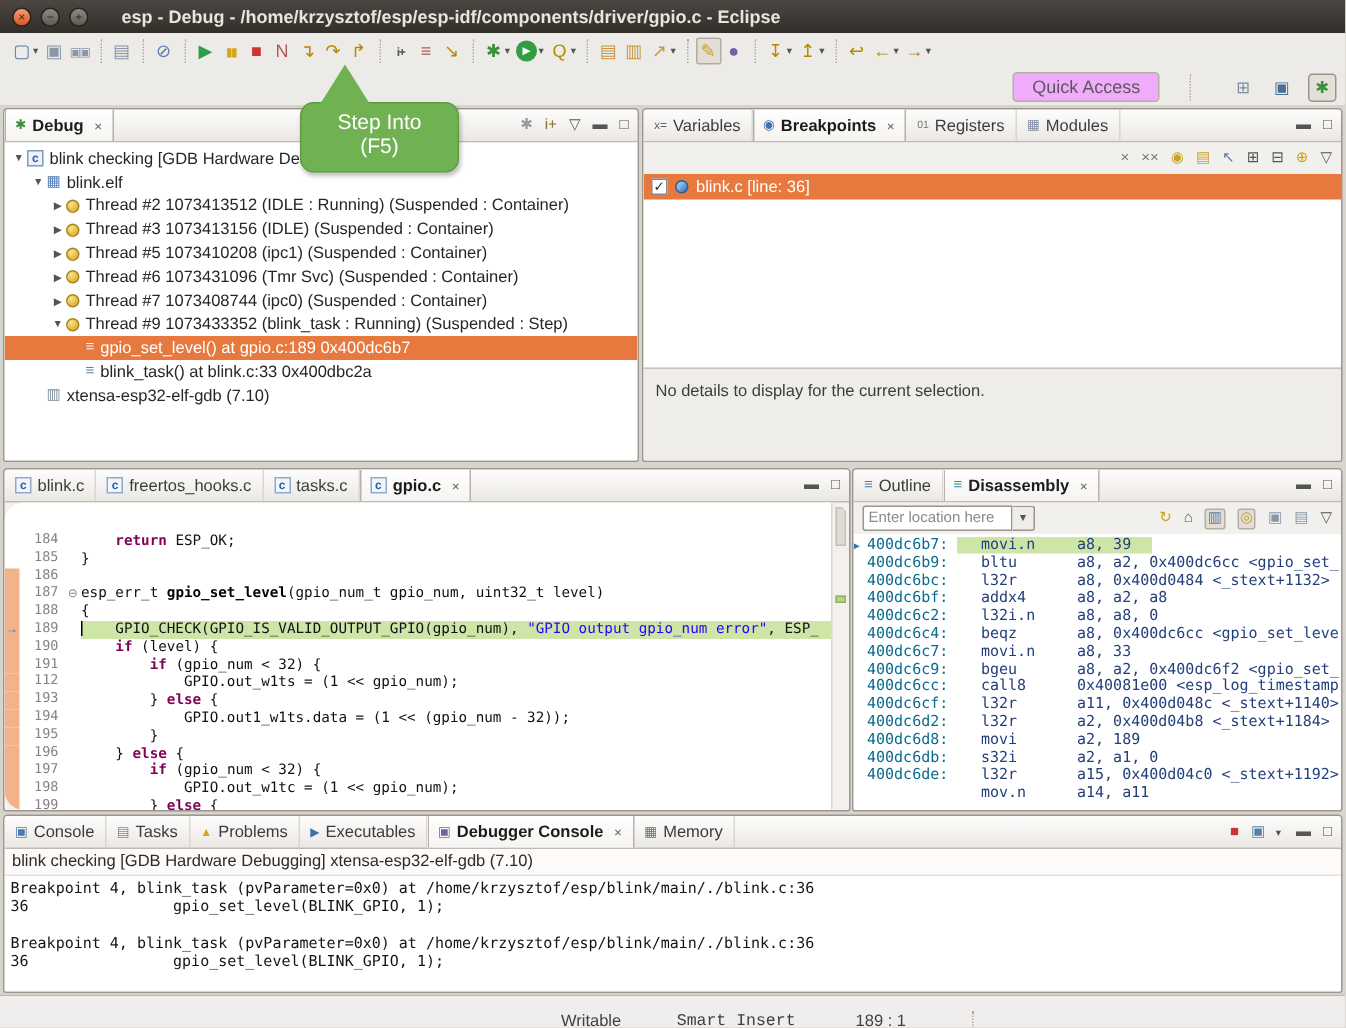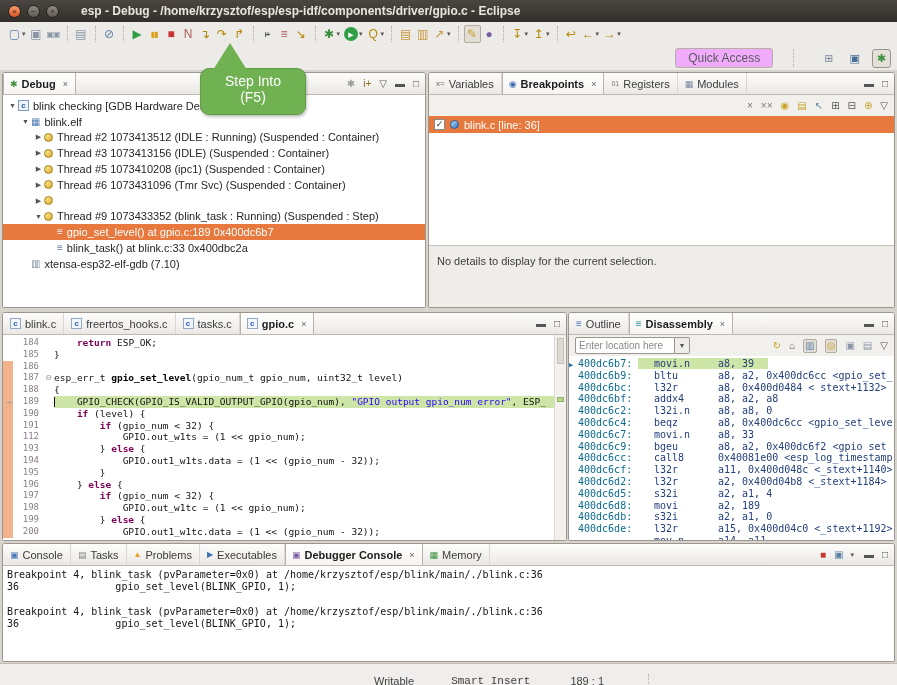--- a/index.html
+++ b/index.html
@@ -263,20 +263,21 @@
             <span>Thread #5 1073410208 (ipc1) (Suspended : Container)</span>
           </div>
           <div class="trow" style="padding-left: 30px;">
             <span class="texp">▶</span>
             <span class="ic ic-thread"></span>
             <span>Thread #6 1073431096 (Tmr Svc) (Suspended : Container)</span>
           </div>
           <div class="trow" style="padding-left: 30px;">
             <span class="texp">▶</span>
             <span class="ic ic-thread"></span>
+            <span>Thread #7 1073408744 (ipc0) (Suspended : Container)</span>
           </div>
           <div class="trow" style="padding-left: 30px;">
             <span class="texp">▼</span>
             <span class="ic ic-thread"></span>
             <span>Thread #9 1073433352 (blink_task : Running) (Suspended : Step)</span>
           </div>
           <div class="trow sel" style="padding-left: 43px;">
             <span class="texp"></span>
             <span class="ic ic-frame">≡</span>
             <span>gpio_set_level() at gpio.c:189 0x400dc6b7</span>
@@ -364,21 +365,21 @@
               <span class="cfile">c</span>
               <span>gpio.c</span>
               <span class="tclose">×</span>
             </div>
           </div>
         <div class="picons" id="ed-minmax">
             <span class="vicon" style="color: rgb(85, 85, 85);">▬</span>
             <span class="vicon" style="color: rgb(85, 85, 85);">□</span>
           </div>
       </div>
-      <div class="pbody" style="padding-top:2px;">
+      <div class="pbody" style="padding-top:20px;border-radius:13px;">
         <div id="ed-lines">
             <div class="erow">
               <span class="emk"></span>
               <span class="eln">184</span>
               <span class="efold"></span>
               <span class="ecode"><span>    </span><span class="k">return</span><span> ESP_OK;</span></span>
             </div>
             <div class="erow">
               <span class="emk"></span>
               <span class="eln">185</span>
@@ -519,21 +520,20 @@
           <div class="drow"><span class="dmk"></span><span class="daddr">400dc6b9:</span><span><span class="dop dins">bltu</span><span class="dins">a8, a2, 0x400dc6cc &lt;gpio_set_</span></span></div>
           <div class="drow"><span class="dmk"></span><span class="daddr">400dc6bc:</span><span><span class="dop dins">l32r</span><span class="dins">a8, 0x400d0484 &lt;_stext+1132&gt;</span></span></div>
           <div class="drow"><span class="dmk"></span><span class="daddr">400dc6bf:</span><span><span class="dop dins">addx4</span><span class="dins">a8, a2, a8</span></span></div>
           <div class="drow"><span class="dmk"></span><span class="daddr">400dc6c2:</span><span><span class="dop dins">l32i.n</span><span class="dins">a8, a8, 0</span></span></div>
           <div class="drow"><span class="dmk"></span><span class="daddr">400dc6c4:</span><span><span class="dop dins">beqz</span><span class="dins">a8, 0x400dc6cc &lt;gpio_set_leve</span></span></div>
           <div class="drow"><span class="dmk"></span><span class="daddr">400dc6c7:</span><span><span class="dop dins">movi.n</span><span class="dins">a8, 33</span></span></div>
           <div class="drow"><span class="dmk"></span><span class="daddr">400dc6c9:</span><span><span class="dop dins">bgeu</span><span class="dins">a8, a2, 0x400dc6f2 &lt;gpio_set_</span></span></div>
           <div class="drow"><span class="dmk"></span><span class="daddr">400dc6cc:</span><span><span class="dop dins">call8</span><span class="dins">0x40081e00 &lt;esp_log_timestamp</span></span></div>
           <div class="drow"><span class="dmk"></span><span class="daddr">400dc6cf:</span><span><span class="dop dins">l32r</span><span class="dins">a11, 0x400d048c &lt;_stext+1140&gt;</span></span></div>
           <div class="drow"><span class="dmk"></span><span class="daddr">400dc6d2:</span><span><span class="dop dins">l32r</span><span class="dins">a2, 0x400d04b8 &lt;_stext+1184&gt;</span></span></div>
-          <div class="drow"><span class="dmk"></span><span class="daddr">400dc6d5:</span><span><span class="dop dins">s32i</span><span class="dins">a2, a1, 4</span></span></div>
           <div class="drow"><span class="dmk"></span><span class="daddr">400dc6d8:</span><span><span class="dop dins">movi</span><span class="dins">a2, 189</span></span></div>
           <div class="drow"><span class="dmk"></span><span class="daddr">400dc6db:</span><span><span class="dop dins">s32i</span><span class="dins">a2, a1, 0</span></span></div>
           <div class="drow"><span class="dmk"></span><span class="daddr">400dc6de:</span><span><span class="dop dins">l32r</span><span class="dins">a15, 0x400d04c0 &lt;_stext+1192&gt;</span></span></div>
           <div class="drow"><span class="dmk"></span><span class="daddr"></span><span><span class="dop dins">mov.n</span><span class="dins">a14, a11</span></span></div>
         </div>
     </div>
 
     <div class="panel p-console">
       <div class="phead">
         <div class="tabs" id="con-tabs">
@@ -564,20 +564,21 @@
             </div>
           </div>
         <div class="picons" id="con-icons">
             <span class="vicon" style="color: rgb(204, 51, 51);">■</span>
             <span class="vicon" style="color: rgb(91, 127, 166);">▣</span>
             <span class="dd">▾</span>
             <span class="vicon" style="color: rgb(85, 85, 85);">▬</span>
             <span class="vicon" style="color: rgb(85, 85, 85);">□</span>
           </div>
       </div>
+      <div class="chead">blink checking [GDB Hardware Debugging] xtensa-esp32-elf-gdb (7.10)</div>
       <div class="pbody" id="con-lines" style="padding-top:3px;">
           <div class="cline">Breakpoint 4, blink_task (pvParameter=0x0) at /home/krzysztof/esp/blink/main/./blink.c:36</div>
           <div class="cline">36                gpio_set_level(BLINK_GPIO, 1);</div>
           <div class="cline"> </div>
           <div class="cline">Breakpoint 4, blink_task (pvParameter=0x0) at /home/krzysztof/esp/blink/main/./blink.c:36</div>
           <div class="cline">36                gpio_set_level(BLINK_GPIO, 1);</div>
         </div>
     </div>
 
   </div>

